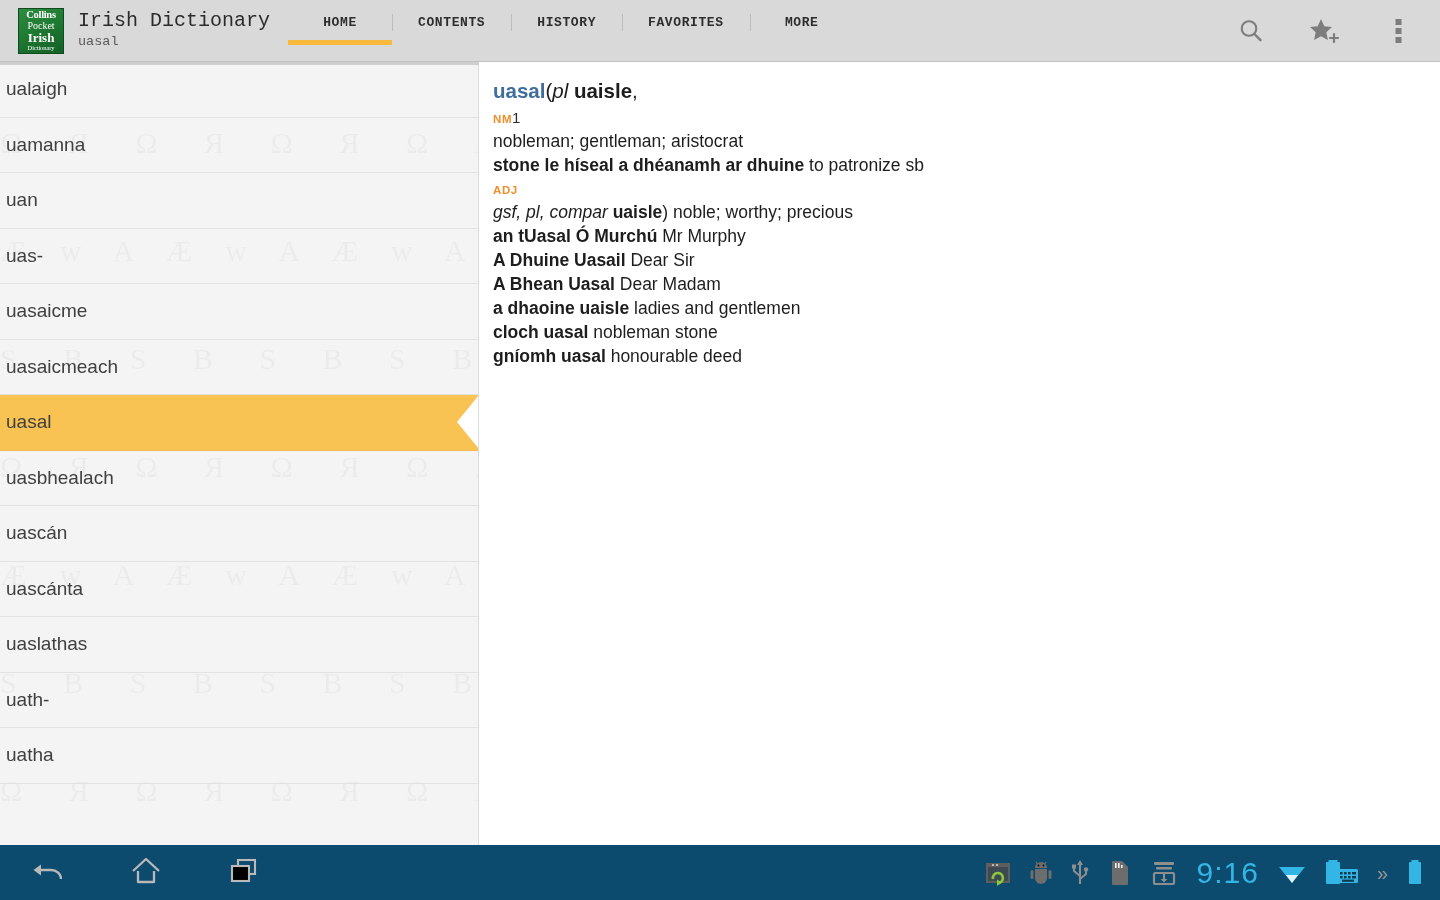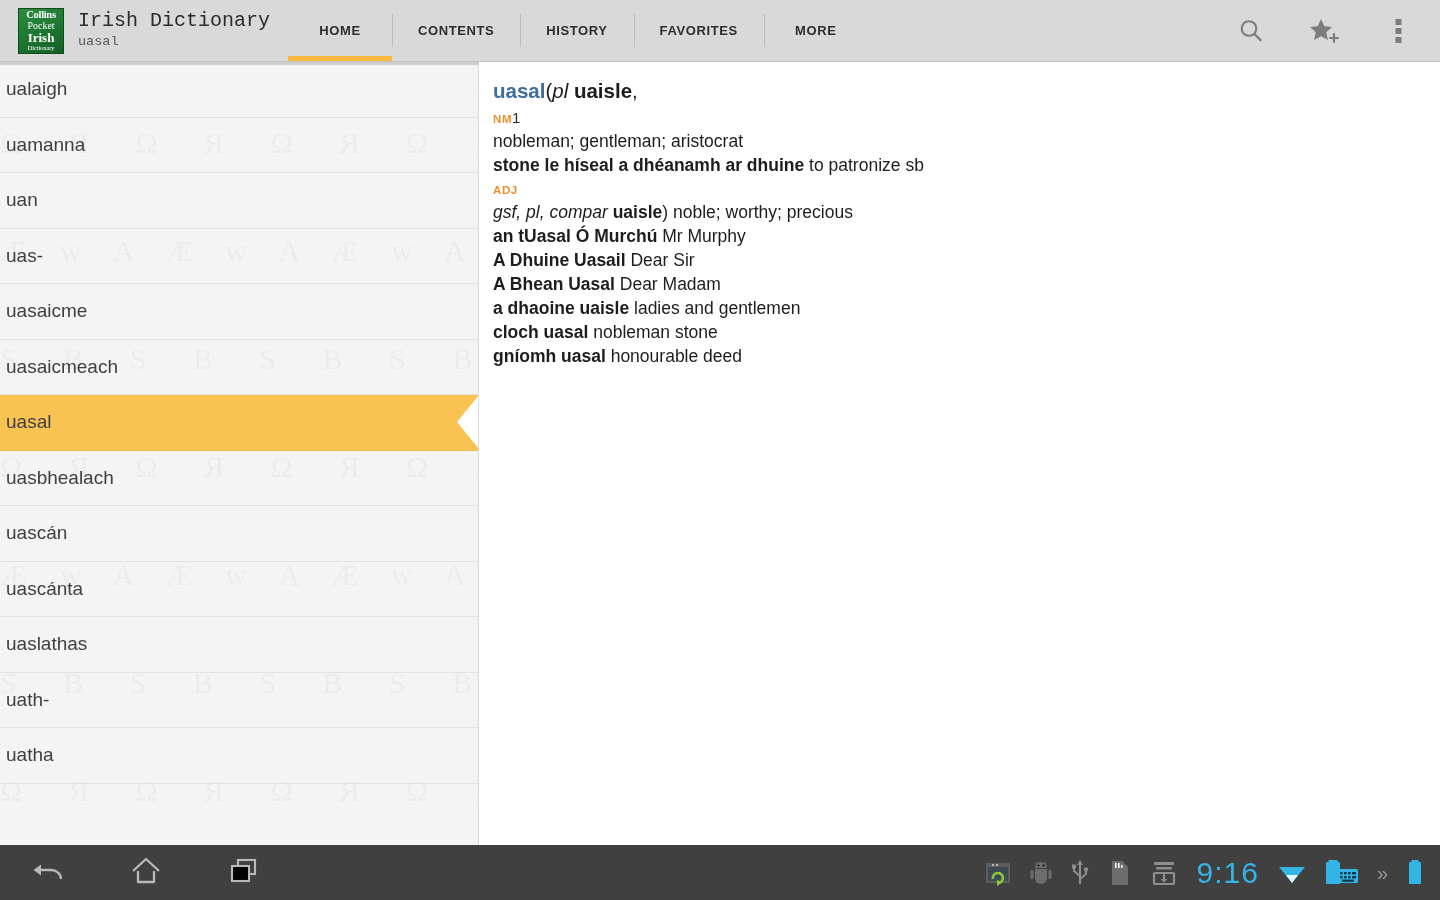--- a/index.html
+++ b/index.html
@@ -32,23 +32,24 @@
   .logo .l3 { font-size: 13px; font-weight: 700; font-style: normal; margin-top: .5px; }
   .logo .l4 { font-size: 6.5px; margin-top: 1px; letter-spacing: -.1px; }
 
   .titles { margin-left: 14px; padding-bottom: 2px; font-family: Liberation Mono, monospace; }
   .app-title { font-size: 20px; color: #2b2b2b; line-height: 23px; font-weight: 400; }
   .app-sub { font-size: 13.5px; color: #5a5a5a; line-height: 17px; margin-top: 1px; }
 
   .tabs { display: flex; align-items: stretch; height: 61px; margin-left: 18px; }
   .tab {
     position: relative; display: flex; align-items: center; justify-content: center;
-    padding: 0 26px; min-width: 104px; height: 61px;
+    padding: 0 26px; min-width: 104px; height: 45px;
     font-size: 13px; font-weight: 700; letter-spacing: .6px; color: #2d2d2d;
     cursor: default;
+    font-family: Liberation Mono, monospace;
   }
   .tab + .tab::before {
     content: ""; position: absolute; left: 0; top: 14px; bottom: 14px;
     width: 1px; background: #bdbdbd;
   }
   .tab.active::after {
     content: ""; position: absolute; left: 0; right: 0; bottom: 0;
     height: 5px; background: #f9b93c;
   }
 
@@ -106,21 +107,21 @@
   .pos {
     font-size: 11.5px; font-weight: 700; color: #ef8f2b; letter-spacing: .6px;
     line-height: 20px; margin-top: 3px;
   }
   .pos .num { color: #2b2b2b; font-size: 15px; font-weight: 400; letter-spacing: 0; }
   .sense { font-size: 17.5px; color: #1d1d1d; line-height: 24px; }
 
   
   .sysbar {
     position: absolute; left: 0; bottom: 0; width: 1440px; height: 55px;
-    background: #404040; display: flex; align-items: center;
+    background: #0c4a6e; display: flex; align-items: center;
   }
   .navbtns { display: flex; align-items: center; gap: 52px; padding-left: 25px; }
   .navbtn { width: 46px; height: 46px; display: flex; align-items: center; justify-content: center; }
   .tray { margin-left: auto; display: flex; align-items: center; gap: 18px; padding-right: 16px; }
   .tray .ic { display: flex; align-items: center; justify-content: center; }
   .clock { color: #33b5e5; font-size: 30px; letter-spacing: 1px; font-weight: 400; line-height: 30px; }
   .chev { color: #9a9a9a; font-size: 20px; line-height: 20px; }
 </style>
 </head>
 <body>

